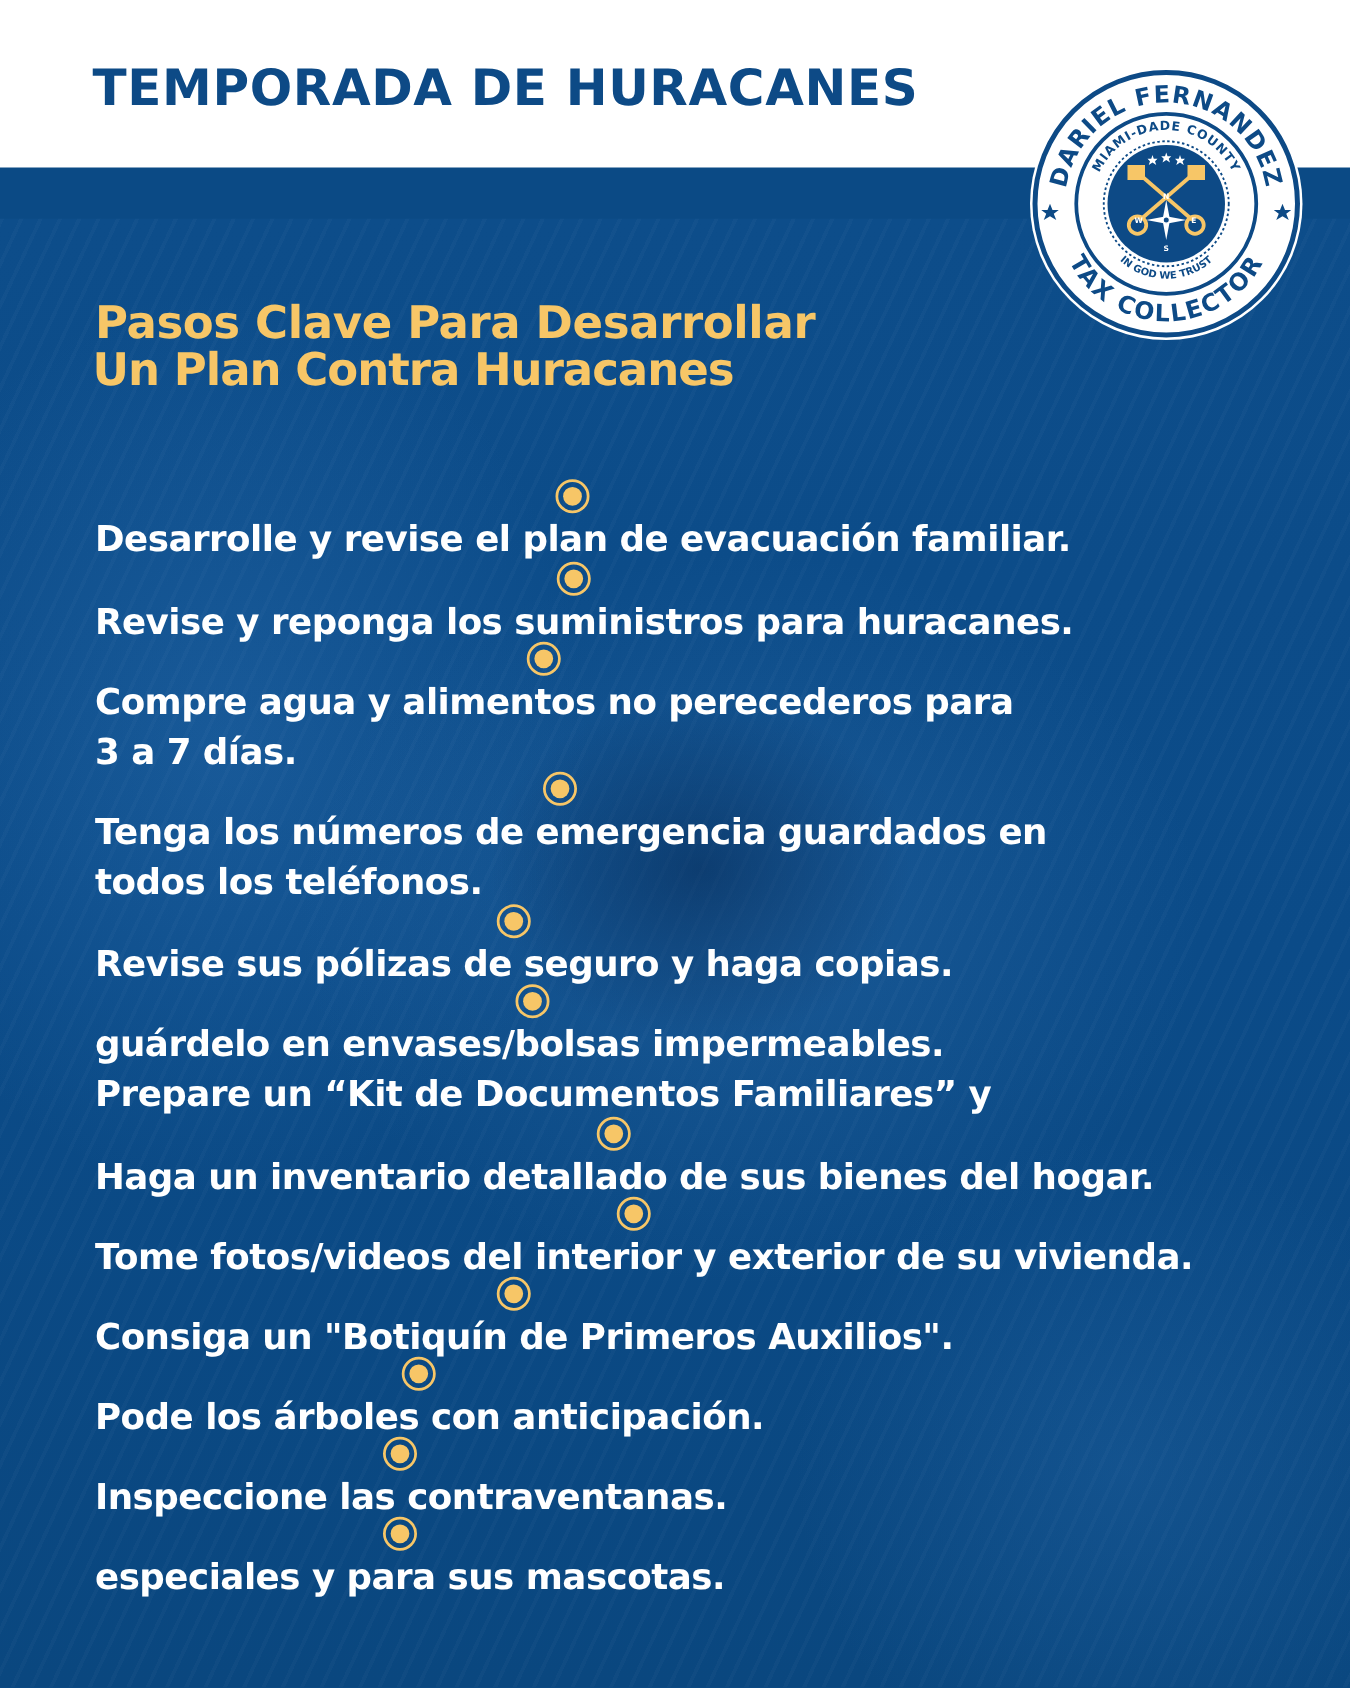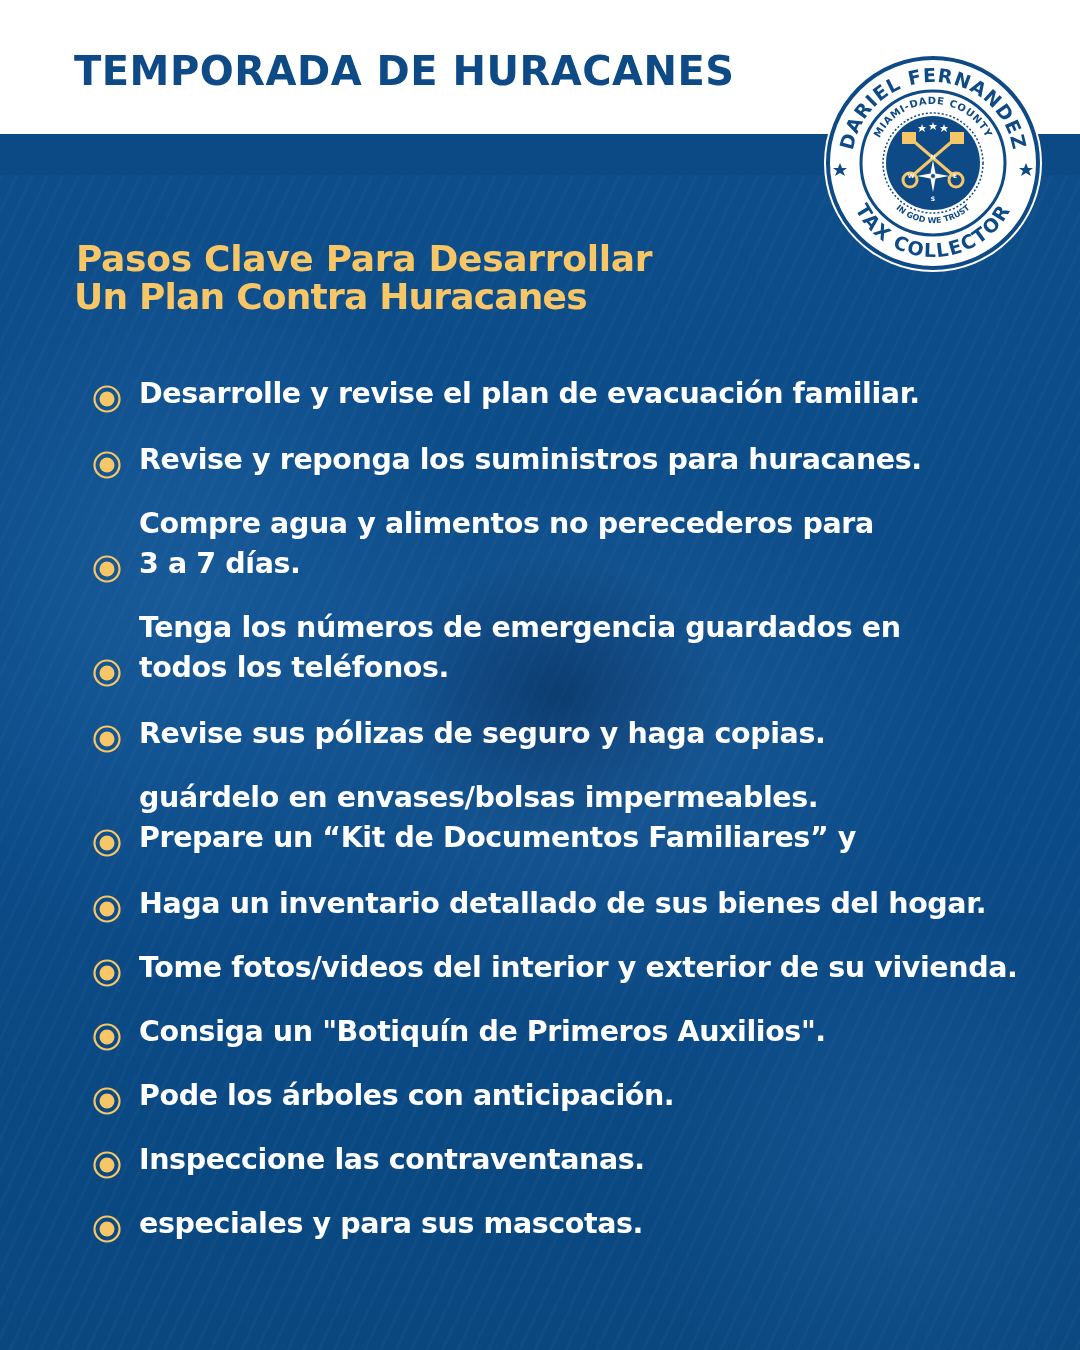--- a/index.html
+++ b/index.html
@@ -13,21 +13,21 @@
         radial-gradient(ellipse 240px 200px at 560px 520px, rgba(0,30,70,0.45), rgba(0,0,0,0) 70%),
         radial-gradient(ellipse 520px 420px at 600px 560px, rgba(90,150,210,0.18), rgba(0,0,0,0) 70%),
         radial-gradient(ellipse 420px 520px at 180px 420px, rgba(70,140,210,0.22), rgba(0,0,0,0) 70%),
         radial-gradient(ellipse 380px 380px at 900px 1000px, rgba(60,130,200,0.18), rgba(0,0,0,0) 70%),
         repeating-linear-gradient(115deg, rgba(255,255,255,0.025) 0px, rgba(255,255,255,0.025) 3px, rgba(0,0,0,0) 3px, rgba(0,0,0,0) 14px),
         linear-gradient(180deg, #0d4d8a 0%, #0b4b88 50%, #0a477f 100%);
     }
     .subtitle { position: absolute; left: 76px; top: 226px; font-family: "DejaVu Sans", sans-serif; font-weight: 700; font-size: 36px; color: #f7c667; white-space: nowrap; letter-spacing: -0.3px; margin-top: 12px; }
     .main-title { position: absolute; left: 74px; top: 276px; font-family: "DejaVu Sans", sans-serif; font-weight: 700; font-size: 36px; color: #f7c667; white-space: nowrap; letter-spacing: -0.8px; }
     .steps { position: absolute; left: 76px; top: 374px; width: 990px; margin: 0; padding: 0; list-style: none; }
-    .step { position: absolute; left: 16px; display: flex; align-items: flex-end; }
+    .step { position: absolute; left: 0; display: flex; align-items: center; flex-direction: column; }
     .bullet { width: 30px; height: 30px; margin-top: 8px; margin-right: 17px; flex: 0 0 30px; }
     .step-text { font-family: "DejaVu Sans", sans-serif; font-weight: 600; font-size: 28.5px; line-height: 40px; color: #ffffff; letter-spacing: -0.4px; }
     .seal { position: absolute; left: 822px; top: 52px; width: 222px; height: 222px; }
   </style>
 </head>
 <body>
 
 <div class="header">
   <div class="season-title">TEMPORADA DE HURACANES</div>
 </div>

